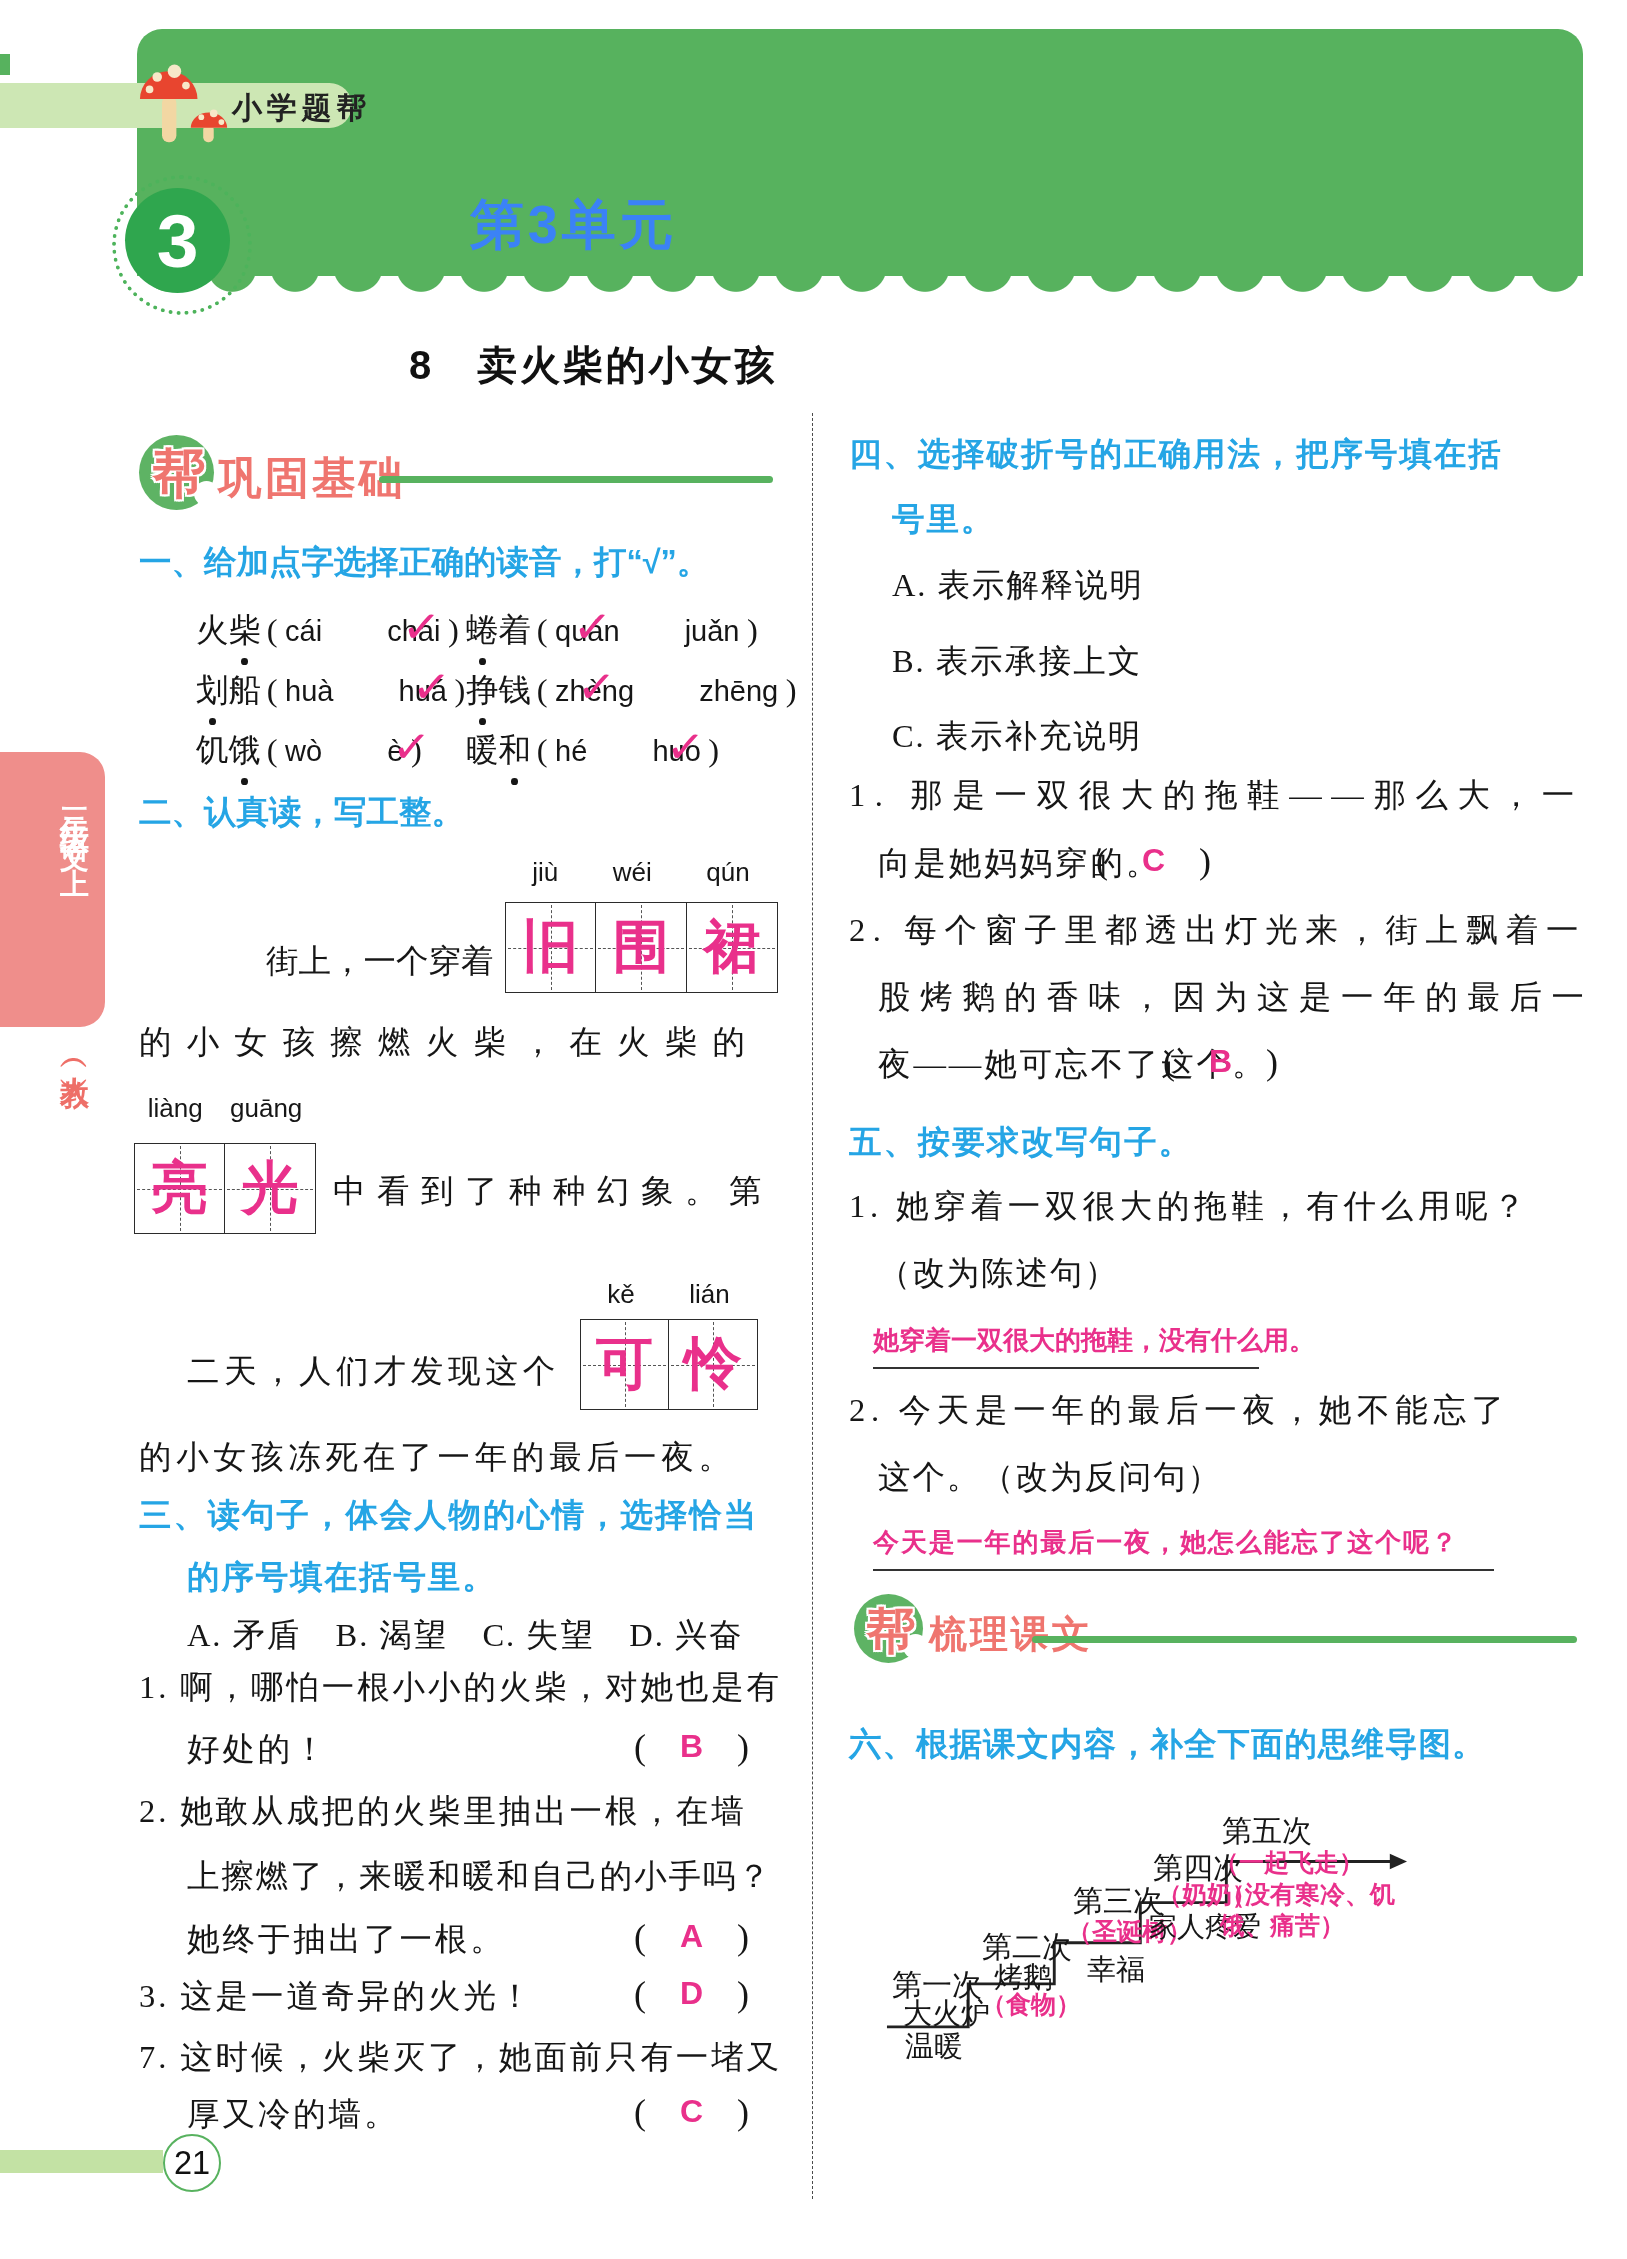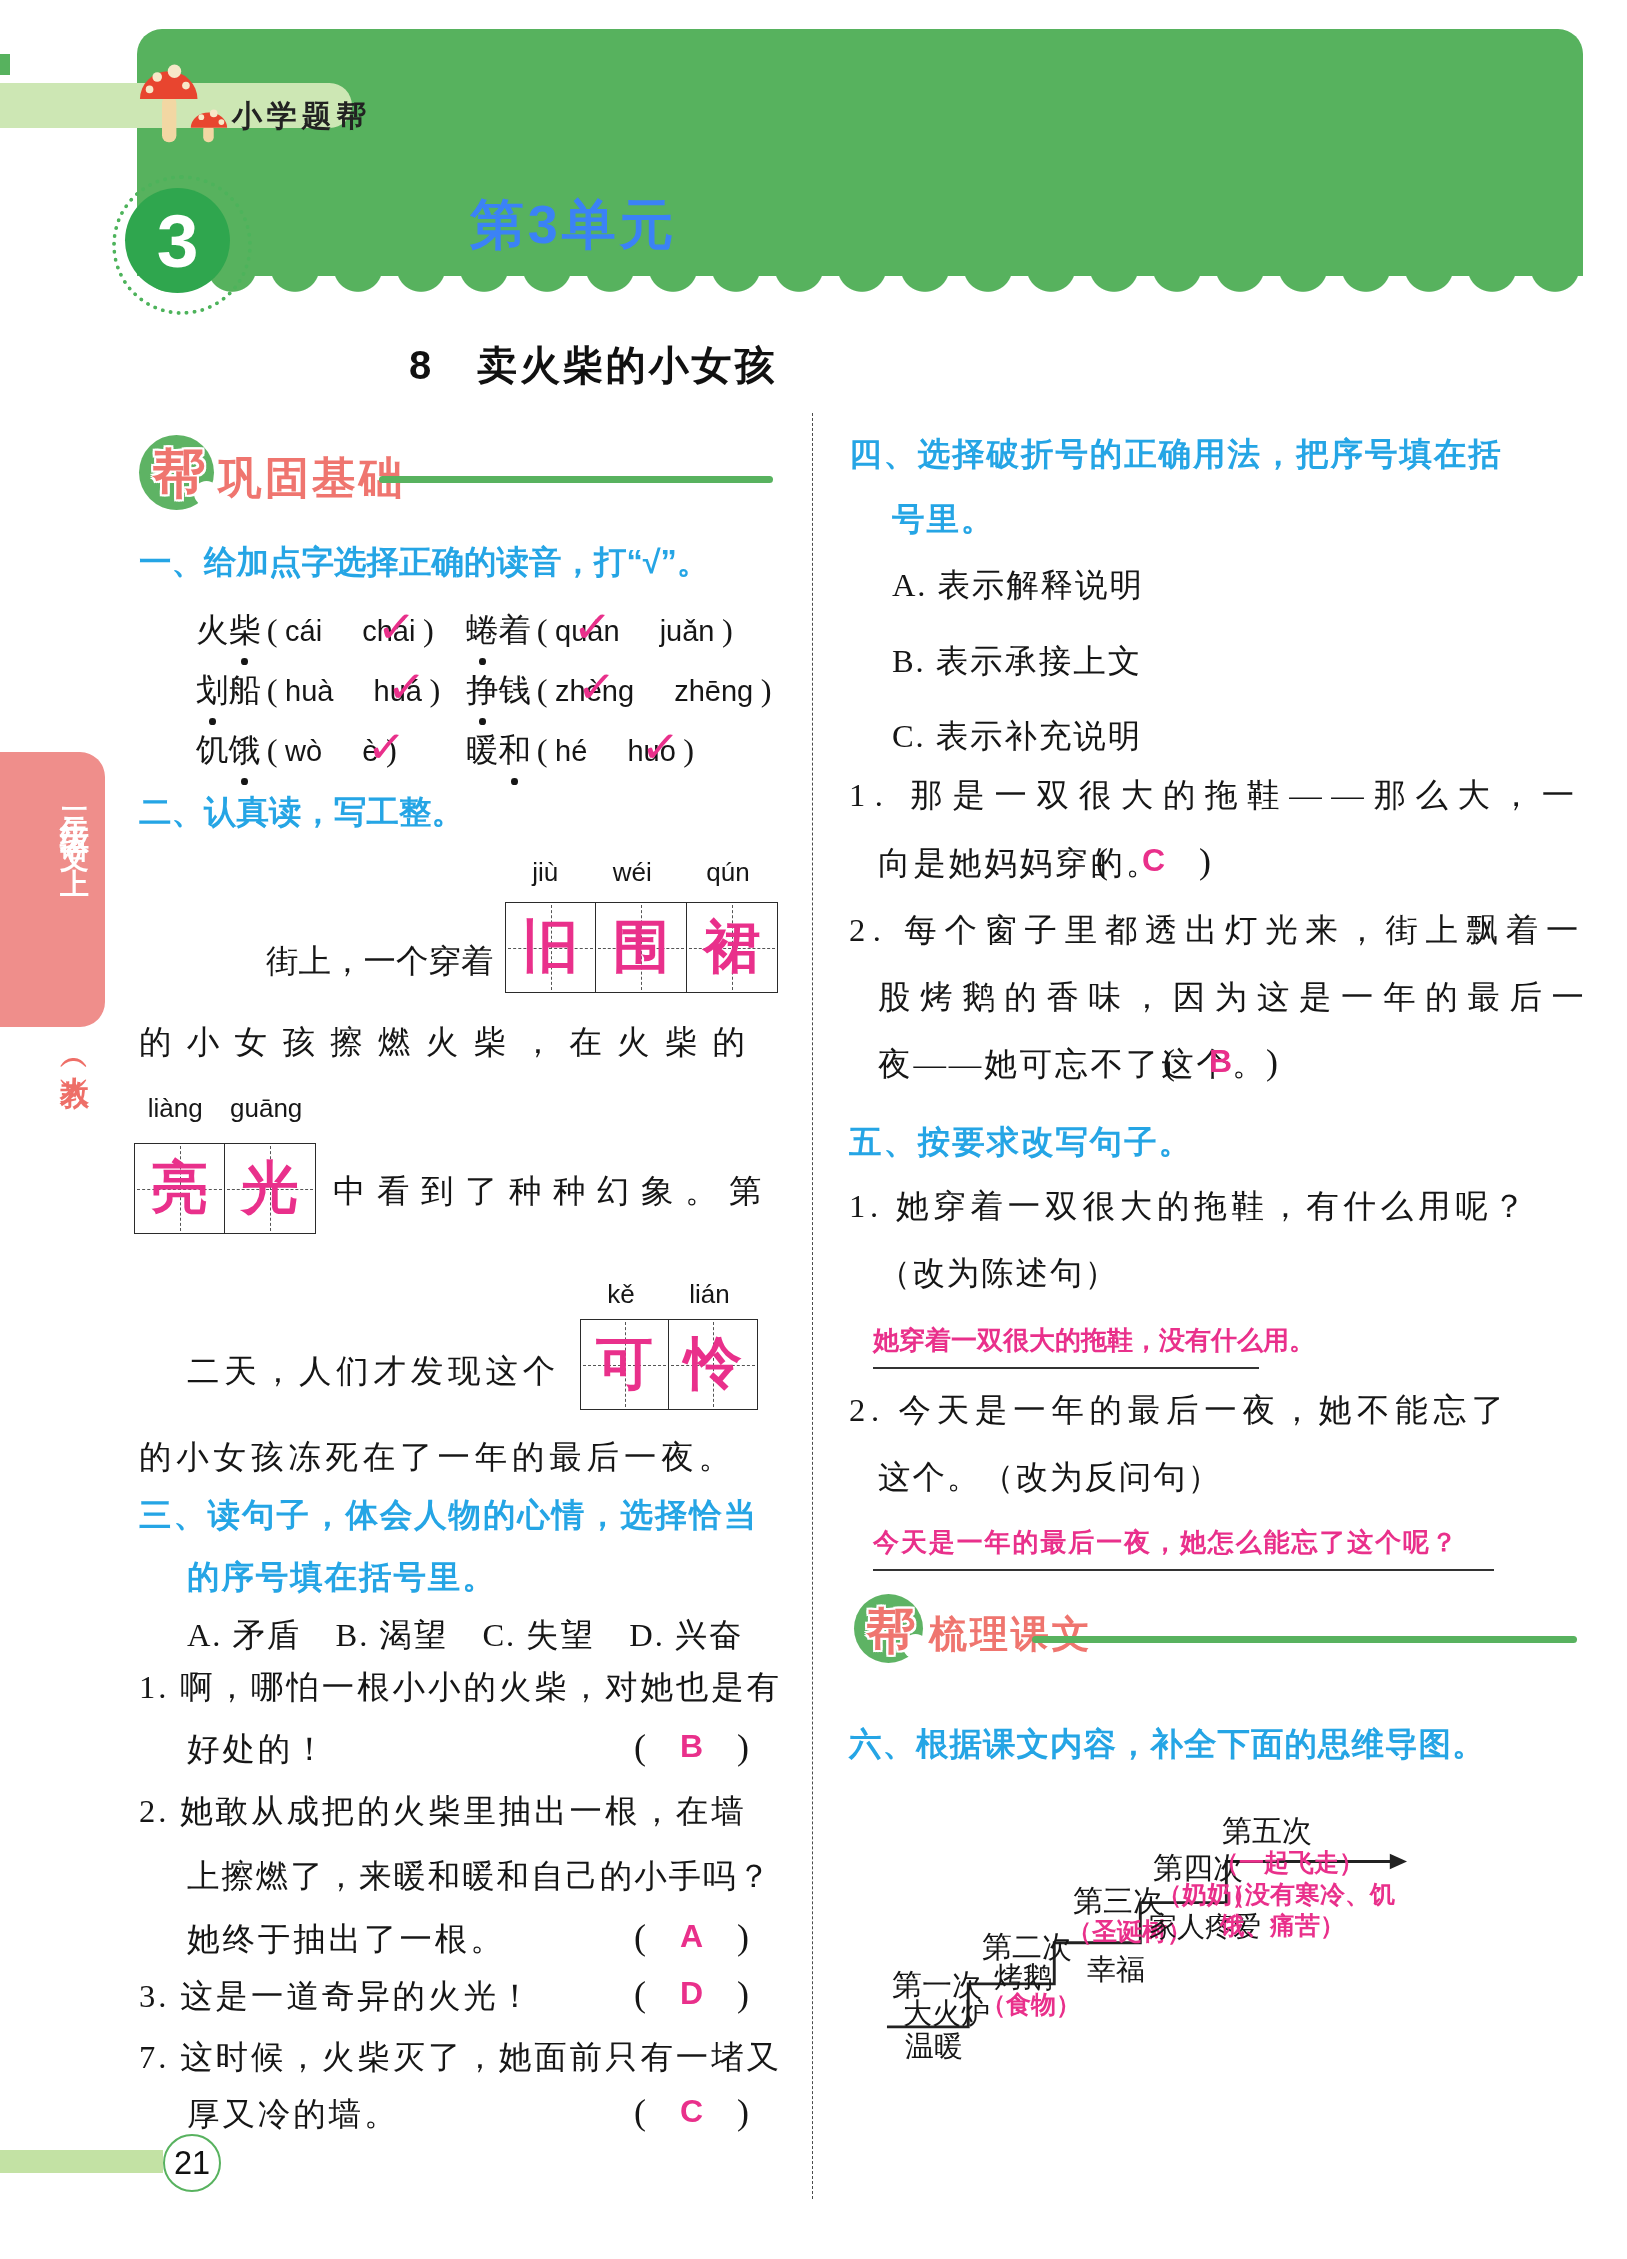--- a/index.html
+++ b/index.html
@@ -9,21 +9,21 @@
   .sans{font-family:"Liberation Sans","DejaVu Sans",sans-serif;}
 
   
   .banner{left:137px;top:29px;width:1446px;height:247px;background:#57b25e;
           border-radius:25px 25px 0 0;}
   .banner-wave{left:137px;top:273px;width:1446px;height:27px;
     background-image:radial-gradient(circle 26px at 32px -5.7px,#57b25e 24px,rgba(0,0,0,0) 25px);
     background-size:63px 27px;background-repeat:repeat-x;}
   .edge-mark{left:0;top:54px;width:9.6px;height:21px;background:#57b25e;}
   .brand-pill{left:0;top:83px;width:352px;height:45px;background:#cde7b4;border-radius:0 23px 23px 0;}
-  .brand-text{left:232px;top:88px;font-size:30px;font-weight:700;letter-spacing:4.8px;color:#222;margin-top:8px;}
+  .brand-text{left:232px;top:88px;font-size:30px;font-weight:700;letter-spacing:4.8px;color:#222;}
   .unit-dots{left:112px;top:175px;width:132px;height:132px;border:4.8px dotted #4db35b;border-radius:50%;}
   .unit-circle{left:125px;top:188px;width:105px;height:105px;background:#2fa64e;border-radius:50%;
                display:flex;align-items:center;justify-content:center;color:#fff;font-size:75px;font-weight:700;}
   .unit-title{left:470px;top:189px;font-size:54px;font-weight:700;color:#3b82f6;letter-spacing:3.8px;}
   .lesson-title{left:409px;top:338px;font-size:40px;font-weight:700;color:#111;letter-spacing:2.9px;}
 
   
   .side-tab{left:-23px;top:752px;width:128px;height:275px;background:#ef8e8b;border-radius:25px;}
   .side-grade{left:55px;top:784px;writing-mode:vertical-rl;color:#fff;font-size:29px;font-weight:700;letter-spacing:8.6px;}
   .side-edition{left:55px;top:1050px;writing-mode:vertical-rl;color:#ee6f68;font-size:29px;font-weight:700;letter-spacing:3.8px;}
@@ -44,21 +44,21 @@
   
   .pword{position:absolute;white-space:nowrap;font-size:32.5px;}
   .ch{display:inline-block;}
   .dotted{position:relative;}
   .dotted::after{content:"";position:absolute;left:50%;bottom:-11.5px;width:6.7px;height:6.7px;margin-left:-3.3px;
                  background:#161616;border-radius:50%;}
   .opts{font-size:32.5px;}
   .opts::before{content:"(";margin:0 7.6px 0 5.7px;}
   .opts::after{content:")";margin-left:7.6px;}
   .opt{font-family:"Liberation Sans","DejaVu Sans",sans-serif;font-size:29px;position:relative;display:inline-block;}
-  .opt + .opt{margin-left:40px;}
+  .opt + .opt{margin-left:65px;}
   .checked::after{content:"✓";position:absolute;left:28%;top:-15.3px;font-size:46px;color:#e9308b;font-weight:700;
                   transform:rotate(4deg);font-family:"Liberation Sans","DejaVu Sans",sans-serif;}
 
   
   .boxrow{position:absolute;display:flex;}
   .wbox{width:91px;height:91px;border:1.9px solid #2b2b2b;position:relative;display:flex;
         align-items:center;justify-content:center;background:#fff;box-sizing:border-box;}
   .wbox + .wbox{border-left:none;}
   .wbox::before{content:"";position:absolute;left:1.9px;right:1.9px;top:50%;border-top:1.9px dashed #555;}
   .wbox::after{content:"";position:absolute;top:1.9px;bottom:1.9px;left:50%;border-left:1.9px dashed #555;}

